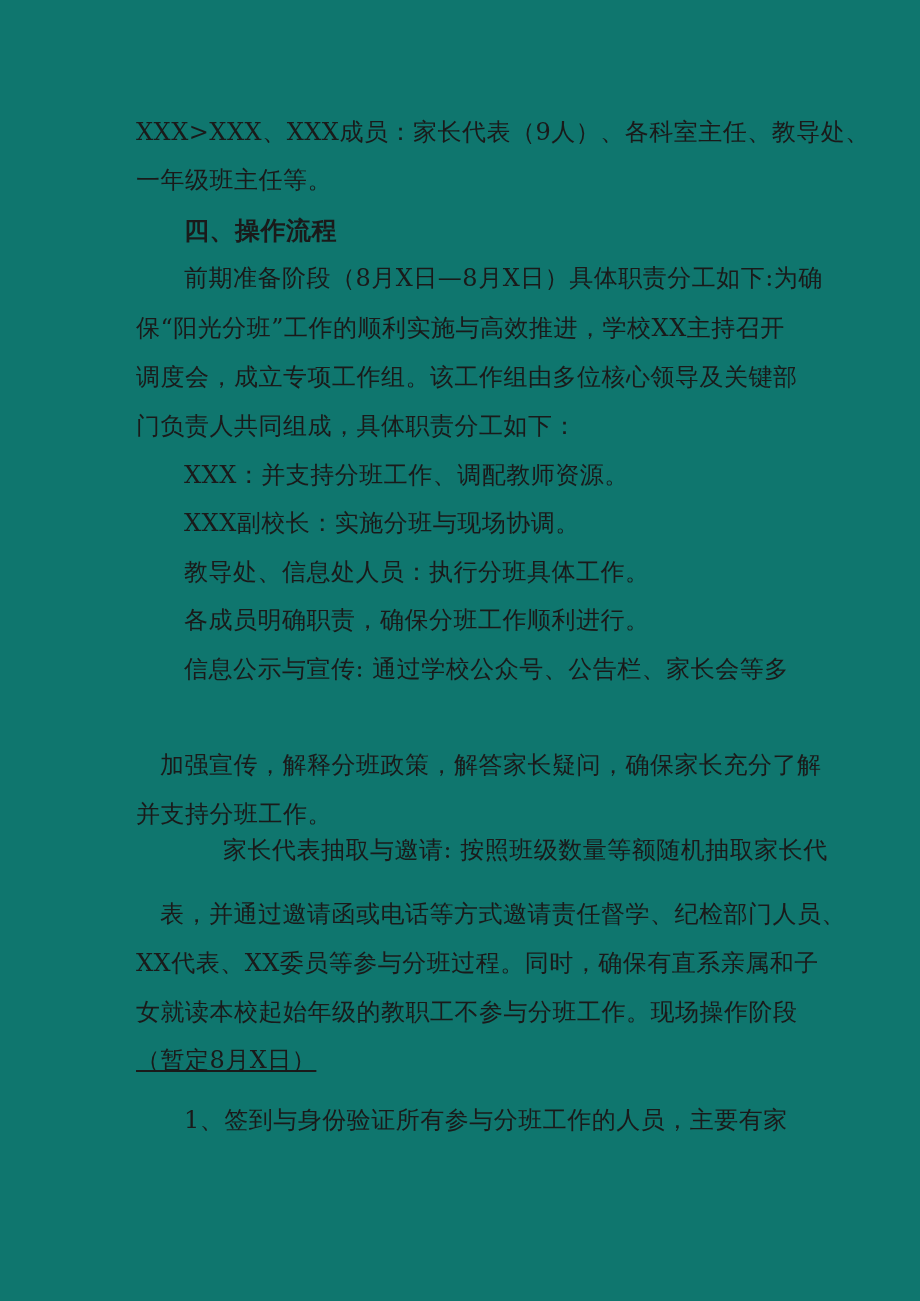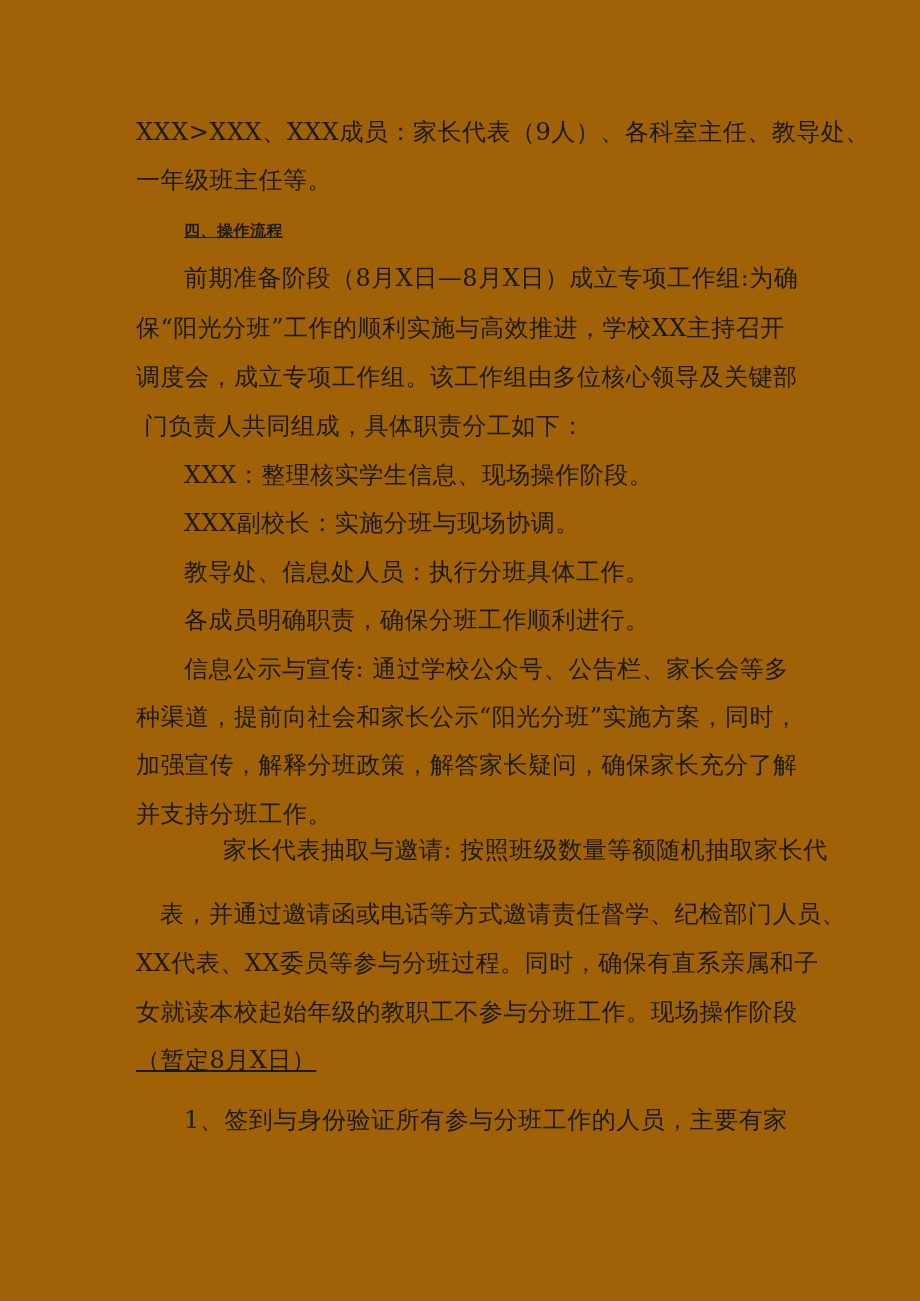--- a/index.html
+++ b/index.html
@@ -1,41 +1,40 @@
 <!DOCTYPE html>
 <html><head>
 <meta charset="utf-8">
 <style>
   html, body { margin:0; padding:0; background:#ffffff; }
   body { width:920px; height:1301px; position:relative; overflow:hidden;
          font-family:"DejaVu Serif","Liberation Serif",serif; color:#1a1a1a; }
-  .page { position:absolute; left:0; top:0; width:920px; height:1301px; background:#a16207; }
+  .page { position:absolute; left:0; top:0; width:920px; height:1301px; background:#0f766e; }
   .line { position:absolute; left:136px; font-size:24px; line-height:30px; white-space:nowrap;
           letter-spacing:0.5px; }
   .indent { left:184px; }
-  .heading { font-weight:bold; font-size:16px;text-decoration:underline; }
+  .heading { font-weight:bold; font-size:25px; }
 </style>
 </head>
 <body>
 
 <div class="page" id="page">
     <div class="line" style="top: 117px;">XXX&gt;XXX、XXX成员：家长代表（9人）、各科室主任、教导处、</div>
     <div class="line" style="top: 165px;">一年级班主任等。</div>
     <div class="line indent heading" style="top: 216px;">四、操作流程</div>
-    <div class="line indent" style="top: 263px;">前期准备阶段（8月X日—8月X日）成立专项工作组:为确</div>
+    <div class="line indent" style="top: 263px;">前期准备阶段（8月X日—8月X日）具体职责分工如下:为确</div>
     <div class="line" style="top: 313px; text-align: center;">保“阳光分班”工作的顺利实施与高效推进，学校XX主持召开</div>
     <div class="line" style="top: 362px;">调度会，成立专项工作组。该工作组由多位核心领导及关键部</div>
-    <div class="line" style="top: 411px; margin-left: 8px;">门负责人共同组成，具体职责分工如下：</div>
-    <div class="line indent" style="top: 460px;">XXX：整理核实学生信息、现场操作阶段。</div>
+    <div class="line" style="top: 411px;">门负责人共同组成，具体职责分工如下：</div>
+    <div class="line indent" style="top: 460px;">XXX：并支持分班工作、调配教师资源。</div>
     <div class="line indent" style="top: 508px;">XXX副校长：实施分班与现场协调。</div>
     <div class="line indent" style="top: 557px;">教导处、信息处人员：执行分班具体工作。</div>
     <div class="line indent" style="top: 605px;">各成员明确职责，确保分班工作顺利进行。</div>
     <div class="line indent" style="top: 654px;">信息公示与宣传: 通过学校公众号、公告栏、家长会等多</div>
-    <div class="line" style="top: 702px;">种渠道，提前向社会和家长公示“阳光分班”实施方案，同时，</div>
-    <div class="line" style="top: 750px;">加强宣传，解释分班政策，解答家长疑问，确保家长充分了解</div>
+    <div class="line" style="top: 750px; margin-left: 24px;">加强宣传，解释分班政策，解答家长疑问，确保家长充分了解</div>
     <div class="line" style="top: 799px;">并支持分班工作。</div>
     <div class="line indent" style="top: 835px; margin-left: 39px;">家长代表抽取与邀请: 按照班级数量等额随机抽取家长代</div>
     <div class="line" style="top: 899px; margin-left: 24px;">表，并通过邀请函或电话等方式邀请责任督学、纪检部门人员、</div>
     <div class="line" style="top: 948px;">XX代表、XX委员等参与分班过程。同时，确保有直系亲属和子</div>
     <div class="line" style="top: 997px;">女就读本校起始年级的教职工不参与分班工作。现场操作阶段</div>
     <div class="line" style="top: 1045px; text-decoration: underline;">（暂定8月X日）</div>
     <div class="line indent" style="top: 1097px; margin-top: 8px;">1、签到与身份验证所有参与分班工作的人员，主要有家</div>
   </div>
 
 </body></html>

